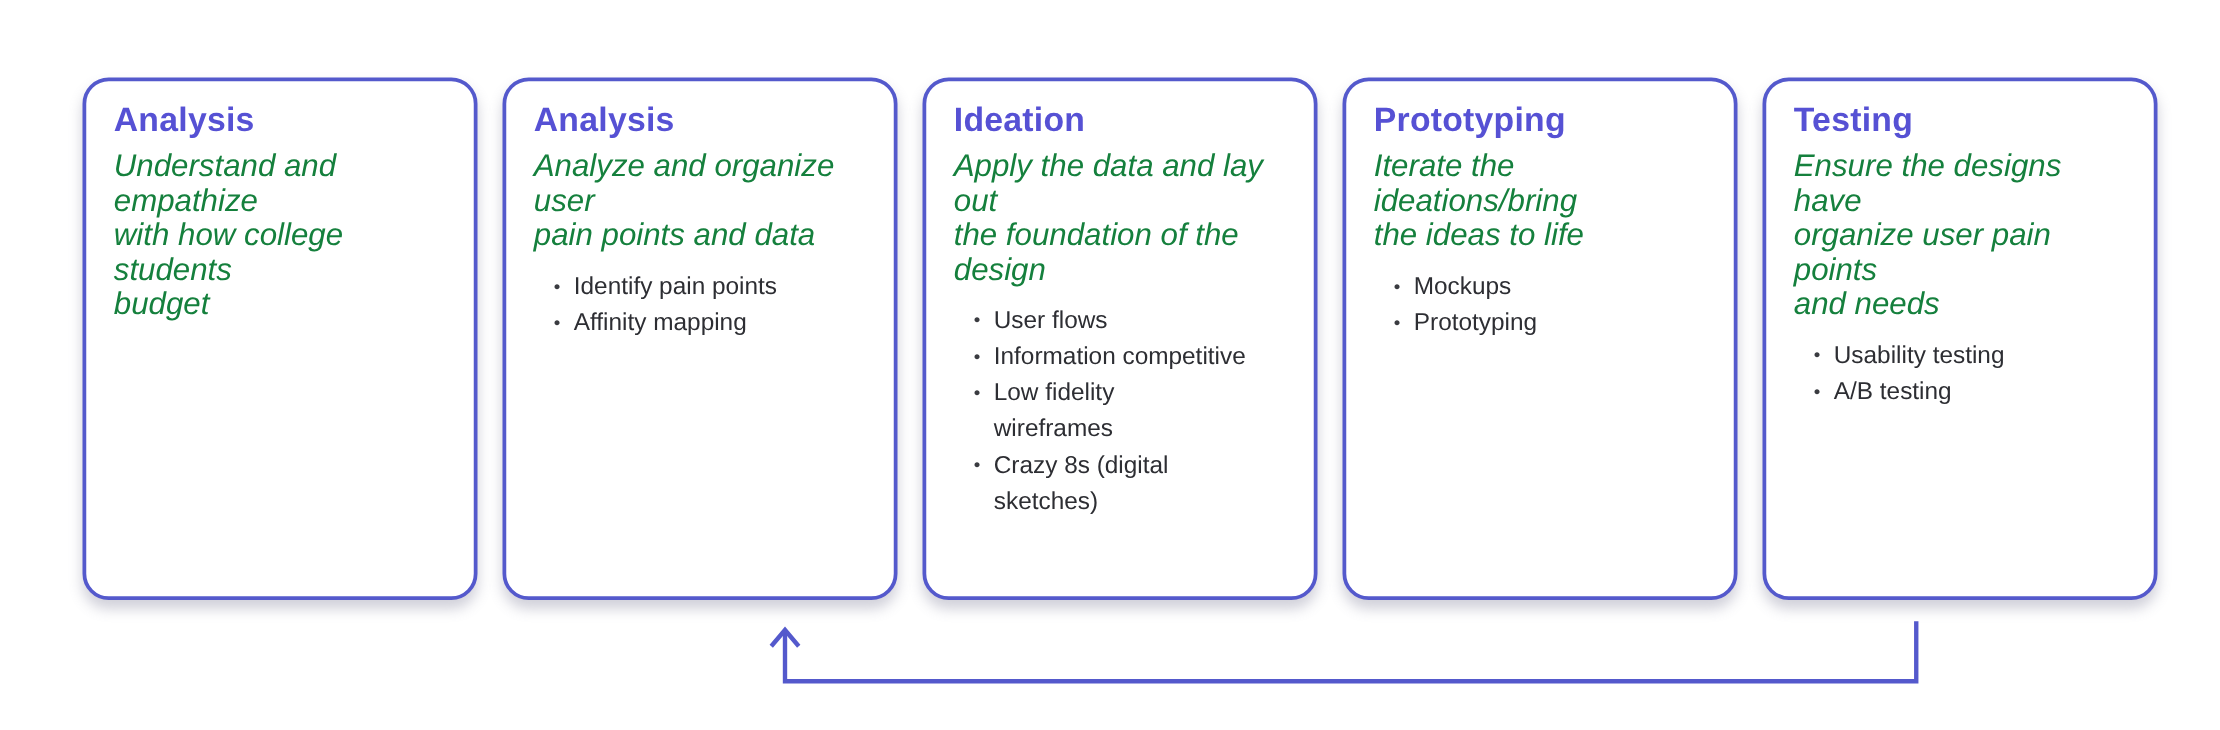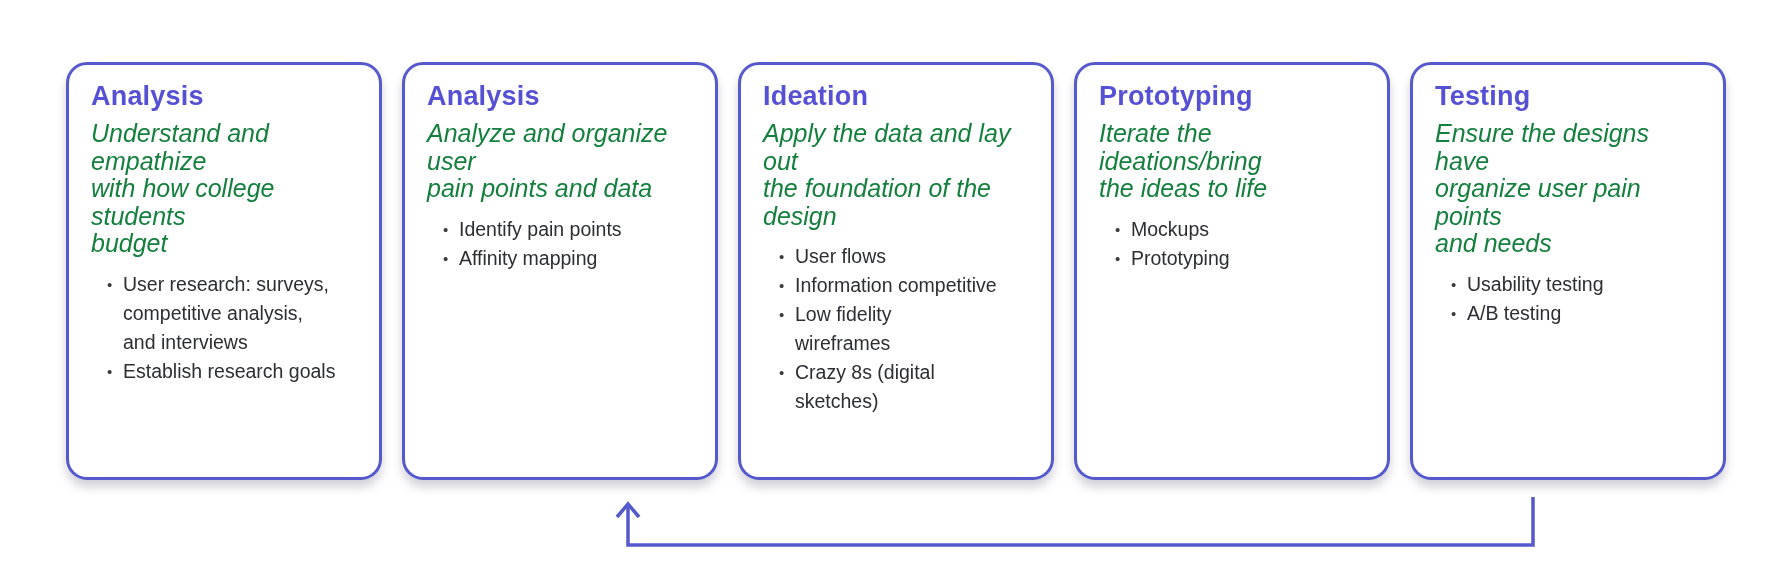--- a/index.html
+++ b/index.html
@@ -80,26 +80,20 @@
 </head>
 <body>
 
 <div class="board">
 
   <section class="card">
     <h2>Analysis</h2>
     <p class="subtitle">Understand and empathize
 with how college students
 budget</p>
-    <ul>
-      <li>User research: surveys,
-competitive analysis,
-and interviews</li>
-      <li>Establish research goals</li>
-    </ul>
   </section>
 
   <section class="card">
     <h2>Analysis</h2>
     <p class="subtitle">Analyze and organize user
 pain points and data</p>
     <ul>
       <li>Identify pain points</li>
       <li>Affinity mapping</li>
     </ul>

